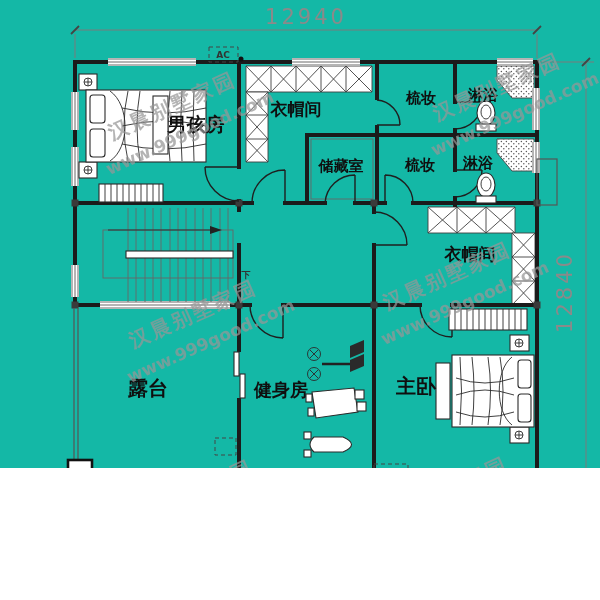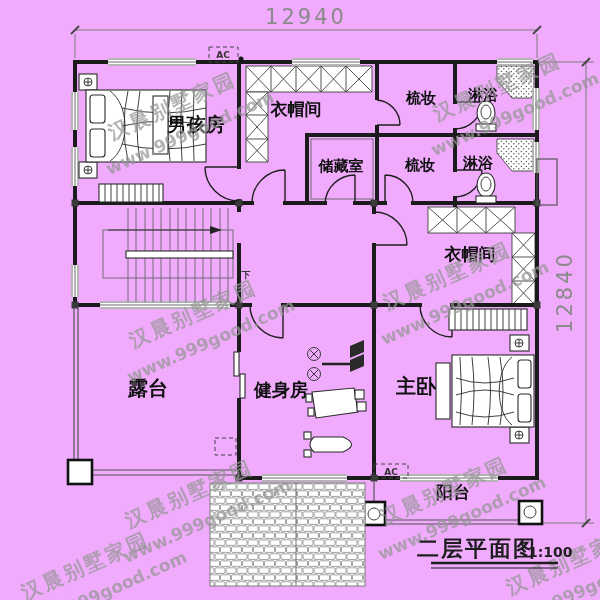--- a/index.html
+++ b/index.html
@@ -1,16 +1,16 @@
 <!DOCTYPE html>
 <html><head>
 <meta charset="utf-8">
 <style>
   html,body{margin:0;padding:0;background:#ffffff;}
-  .stage{width:600px;height:600px;background:#f0abfc;position:relative;overflow:hidden;
+  .stage{width:600px;height:468px;background:#14b8a6;position:relative;overflow:hidden;
          font-family:"DejaVu Sans",sans-serif;}
   svg{display:block;}
   .wall{stroke:#1b1b1b;stroke-width:4;fill:none;stroke-linecap:square;}
   .thin{stroke:#555;stroke-width:1.2;fill:none;}
   .xthin{stroke:#666;stroke-width:0.9;fill:none;}
   .door{stroke:#1f1f1f;stroke-width:1.4;fill:none;}
   .furn{stroke:#2a2a2a;stroke-width:1.1;fill:#fff;}
   .furnline{stroke:#2a2a2a;stroke-width:0.9;fill:none;}
   .hatch{stroke:#3f3f3f;stroke-width:0.9;fill:#fff;}
   .winline{stroke:#6b6b6b;stroke-width:1;fill:none;}

